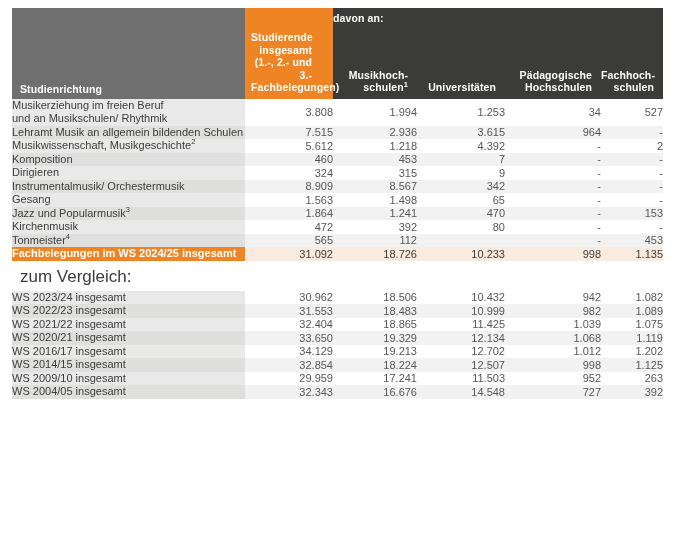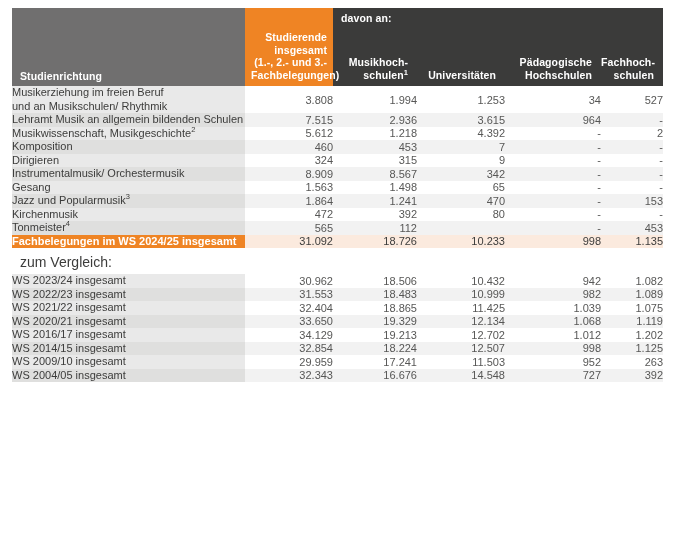--- a/index.html
+++ b/index.html
@@ -43,39 +43,39 @@
     background: #706f6f;
   }
   .hdr-row1 .h-total {
     background: #ef8424;
   }
   .hdr-row1 .h-davon {
     background: #3b3b3a;
     color: #ffffff;
     font-size: 10.5px;
     font-weight: bold;
-    padding: 4px 0 3px 8px;
+    padding: 4px 0 3px 0;
     letter-spacing: .1px;
   }
   .hdr-row2 .h-label {
     background: #706f6f;
     color: #ffffff;
     font-size: 10.5px;
     font-weight: bold;
     padding: 0 0 4px 8px;
     vertical-align: bottom;
     letter-spacing: .1px;
   }
   .hdr-row2 .h-total {
     background: #ef8424;
     color: #ffffff;
     font-size: 10.5px;
     font-weight: bold;
     text-align: right;
-    padding: 4px 6px 5px 6px;
+    padding: 4px 21px 5px 6px;
     line-height: 12.5px;
     vertical-align: top;
     letter-spacing: .1px;
   }
   .hdr-row2 .h-sub {
     background: #3b3b3a;
     color: #ffffff;
     font-size: 10.5px;
     font-weight: bold;
     text-align: right;
@@ -111,21 +111,21 @@
     font-size: 11px;
   }
   tr.total-row .num {
     background: #fbeade;
     color: #3c3c3b;
     font-weight: normal;
   }
 
   tr.section-row td {
     background: #ffffff;
-    font-size: 14px;
+    font-size: 17px;
     color: #3c3c3b;
     padding: 6px 8px 4px 8px;
   }
 
   .sup {
     font-size: 7.5px;
     vertical-align: super;
     line-height: 0;
   }
   .two-line { line-height: 13.5px; }

